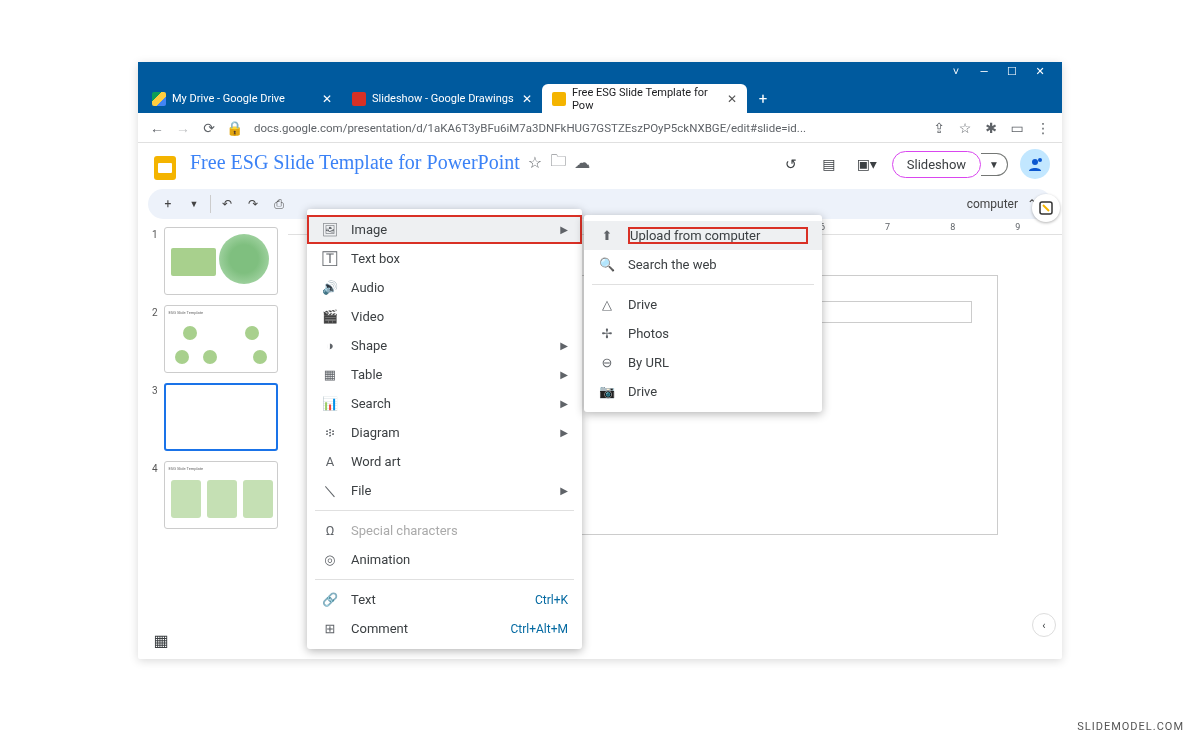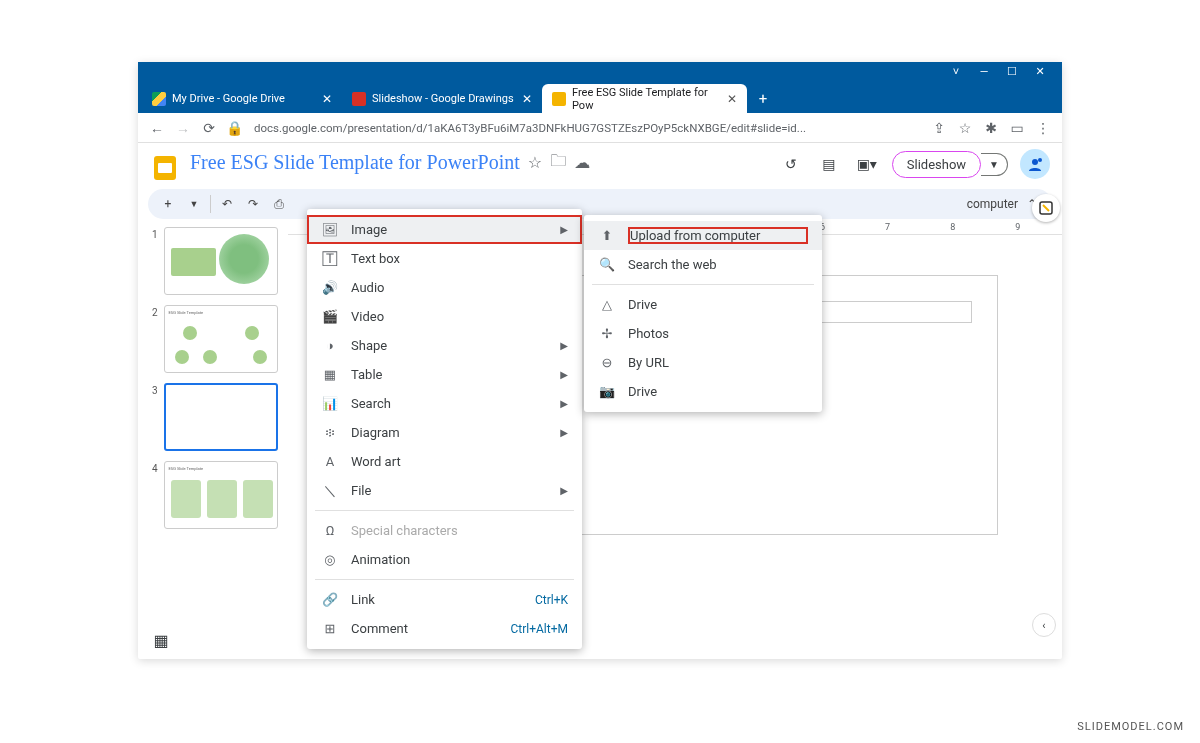--- a/index.html
+++ b/index.html
@@ -254,21 +254,21 @@
         <span class="ico">Ω</span>
         <span class="lab">Special characters</span>
       </div>
       <div class="item">
         <span class="ico">◎</span>
         <span class="lab">Animation</span>
       </div>
       <div class="sep"></div>
       <div class="item">
         <span class="ico">🔗</span>
-        <span class="lab">Link</span>
+        <span class="lab">Text</span>
         <span class="sc">Ctrl+K</span>
       </div>
       <div class="item">
         <span class="ico">⊞</span>
         <span class="lab">Comment</span>
         <span class="sc">Ctrl+Alt+M</span>
       </div>
     </div>
 
     <div class="menu" style="left:446px; top:72px; width:238px;">

